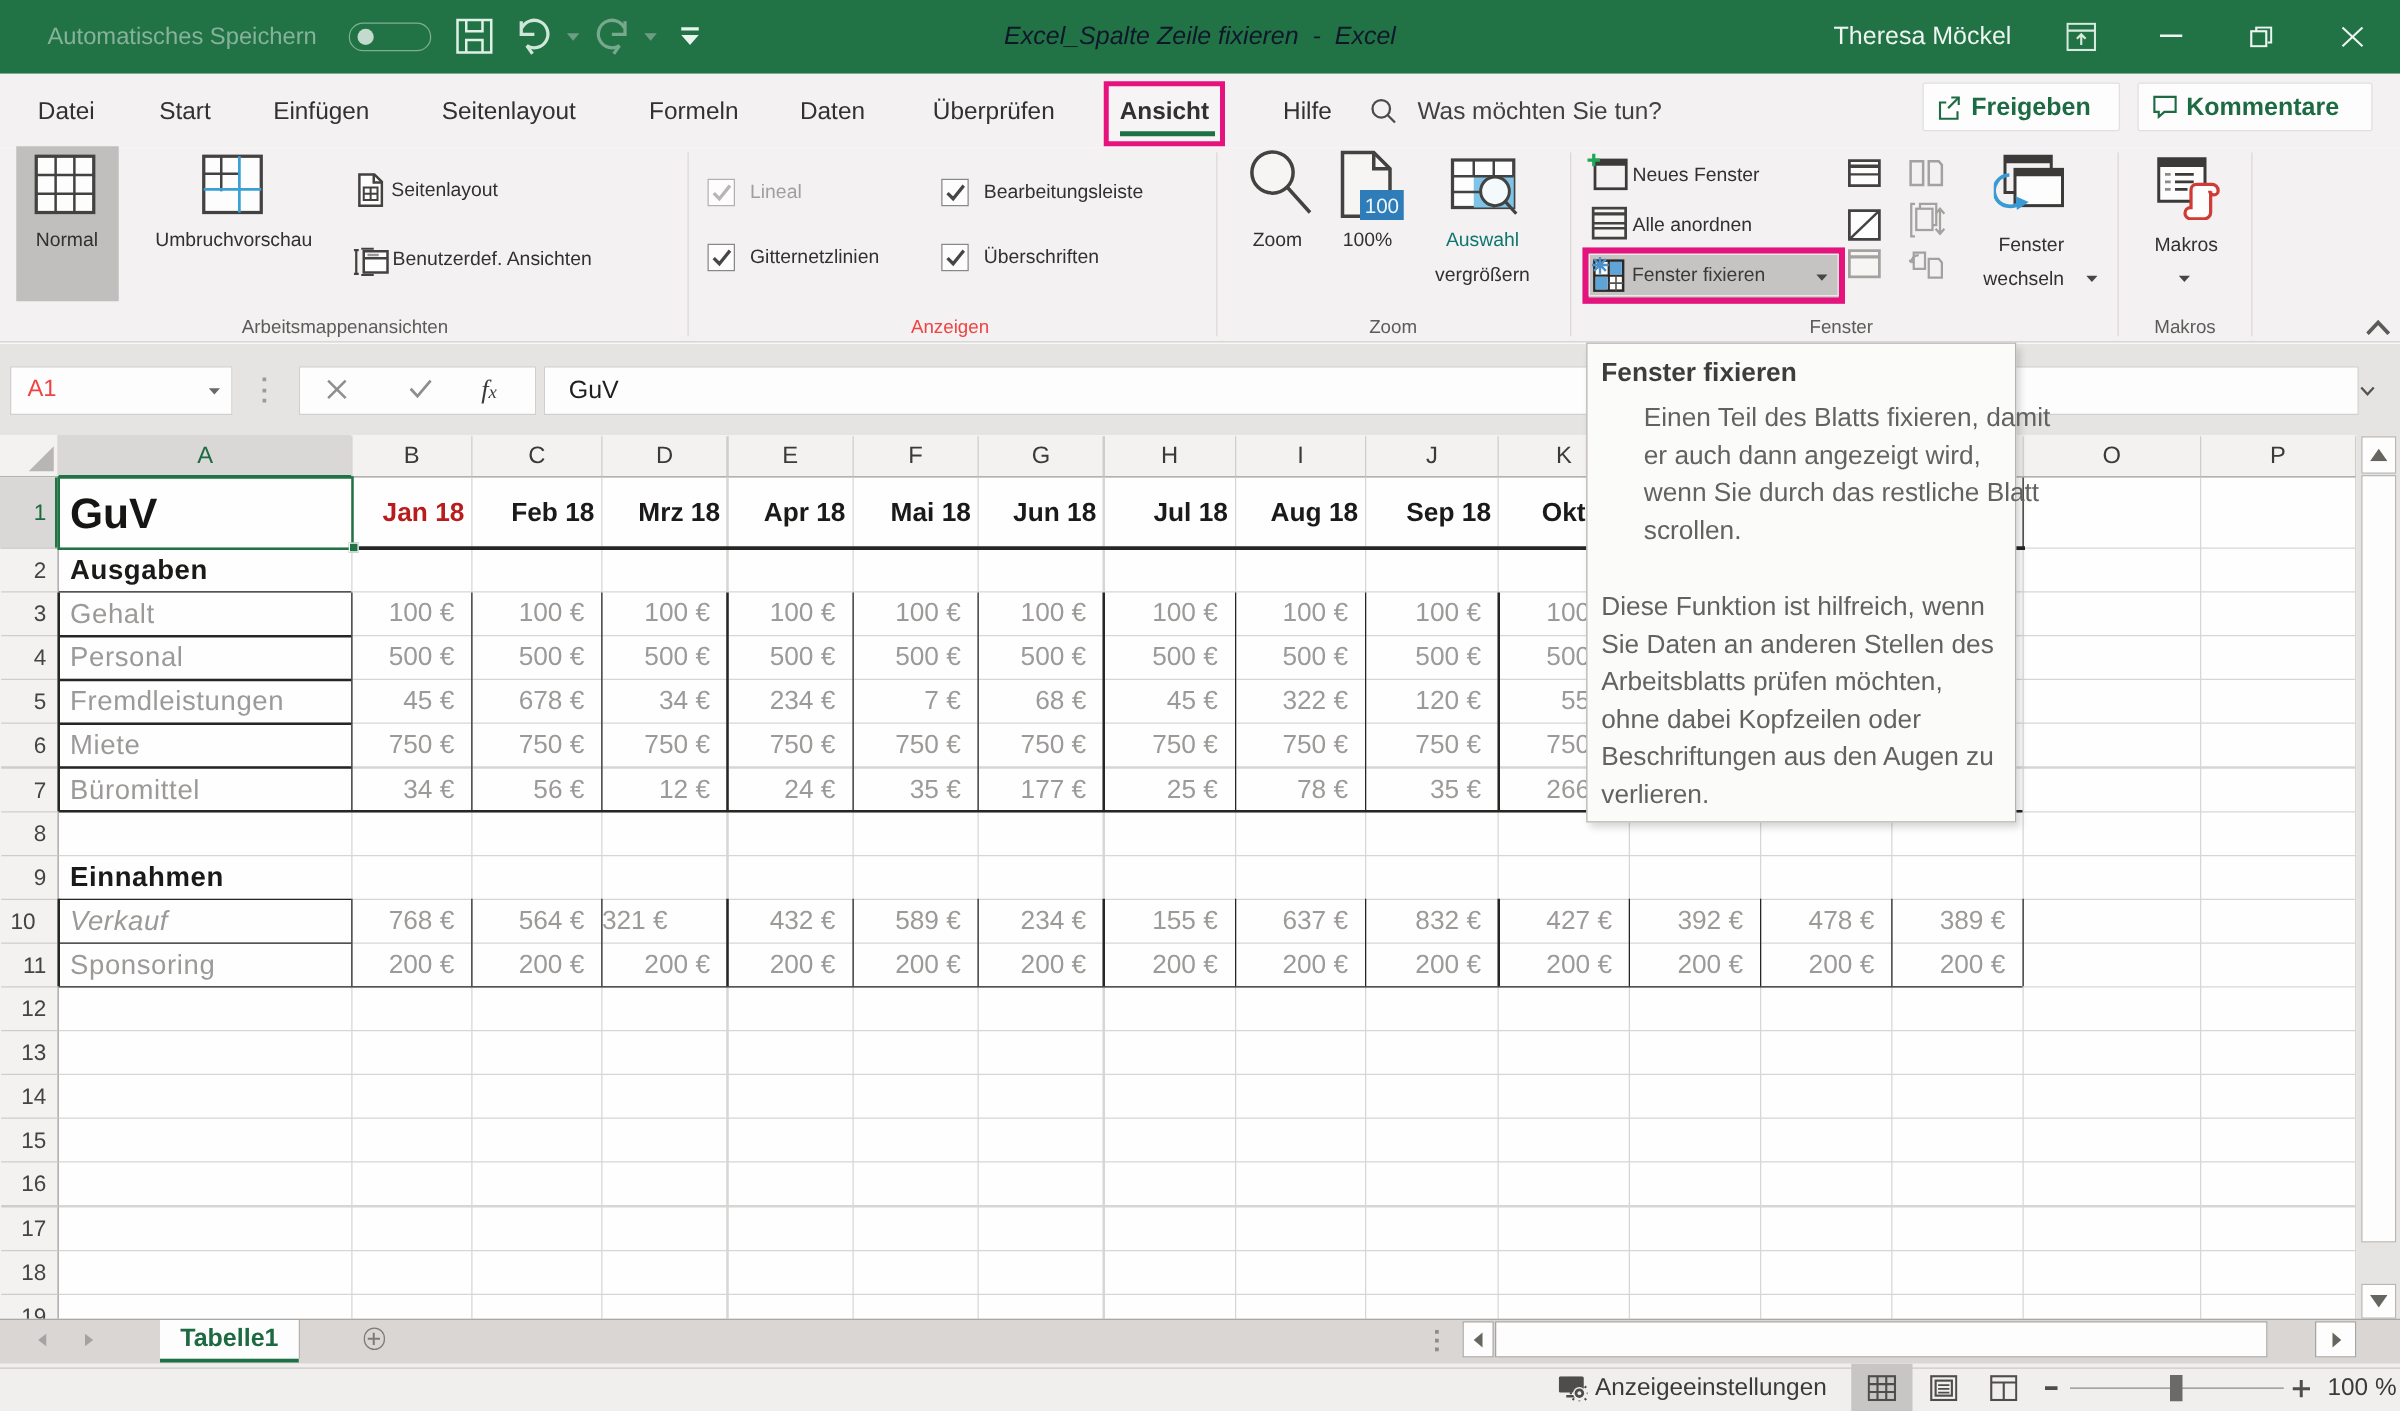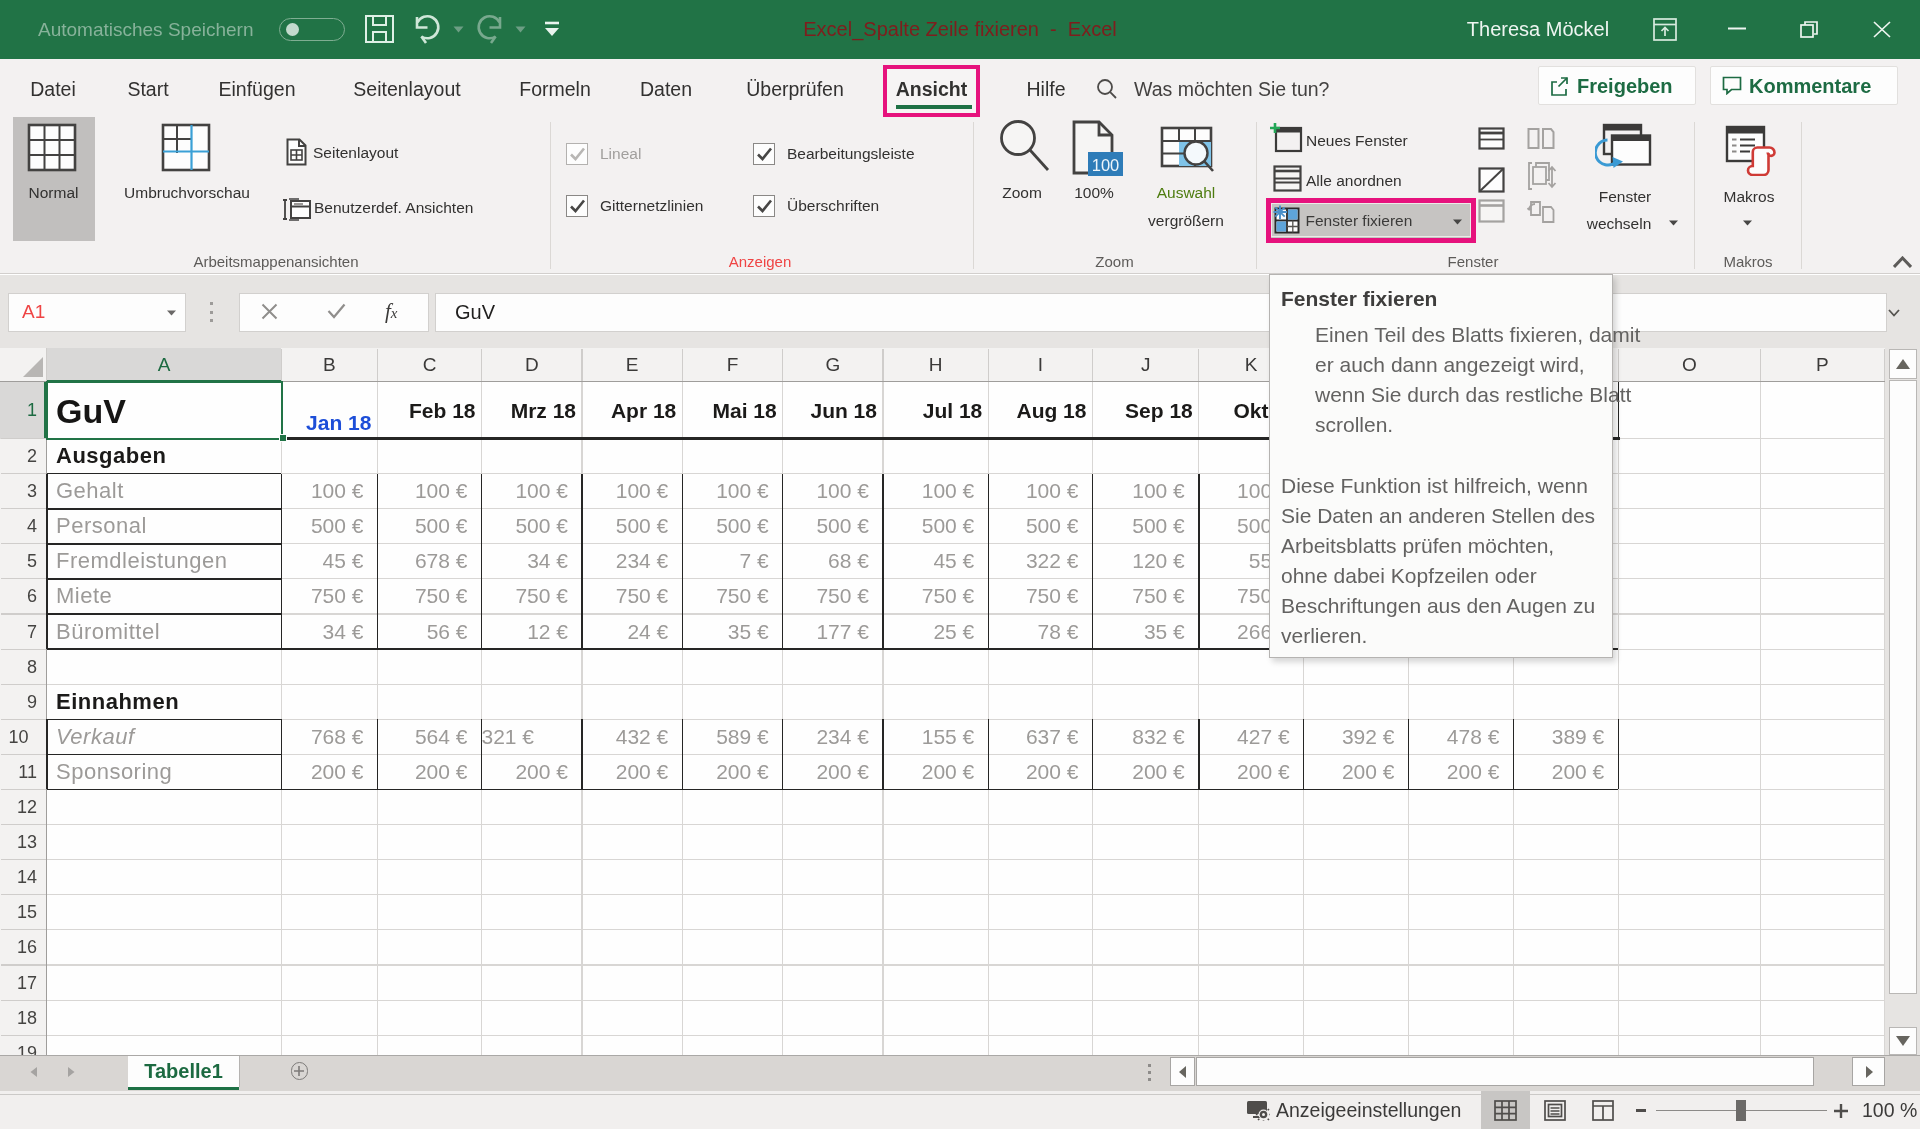--- a/index.html
+++ b/index.html
@@ -32,21 +32,21 @@
 <path d="M26.6 10.5 A 11 11 0 1 0 22.6 24.5" fill="none" stroke="#78a98e" stroke-width="2.6"></path>
 <path d="M22.6 24.5 L18 31" stroke="#78a98e" stroke-width="2.6"></path>
 </svg>
 <svg class="abs" style="left:515px;top:26px" width="11" height="7" viewBox="0 0 11 7">
     <path d="M0.5 0.5 h10 L5.5 6.5 z" fill="#6d9e84"></path>
   </svg>
 <svg class="abs" style="left:543px;top:21px" width="18" height="16" viewBox="0 0 18 16">
     <path d="M2 2 h14" stroke="#e9f4ee" stroke-width="2.6"></path>
     <path d="M2 7 h14 L9 15 z" fill="#e9f4ee"></path>
   </svg>
-<div class="abs" style="left:660px;top:16px;width:600px;height:26px;line-height:26px;font-size:20px;color:#7f1d1d;font-weight:normal;text-align:center;white-space:nowrap;">Excel_Spalte Zeile fixieren&nbsp;&nbsp;-&nbsp;&nbsp;Excel</div>
+<div class="abs" style="left:660px;top:16px;width:600px;height:26px;line-height:26px;font-size:20px;color:#0f172a;font-weight:normal;text-align:center;white-space:nowrap;font-style:italic;">Excel_Spalte Zeile fixieren&nbsp;&nbsp;-&nbsp;&nbsp;Excel</div>
 <div class="abs" style="left:1438px;top:16px;width:200px;height:26px;line-height:26px;font-size:20px;color:#eef5f1;font-weight:normal;text-align:center;white-space:nowrap;">Theresa Möckel</div>
 <svg class="abs" style="left:1653px;top:18px" width="24" height="23" viewBox="0 0 24 23">
 <g fill="none" stroke="#d8eadf" stroke-width="1.7">
 <rect x="1" y="1" width="22" height="21"></rect>
 <path d="M1 6.5 h22"></path>
 <path d="M12 18 v-8 M8.5 13 L12 9.5 L15.5 13"></path>
 </g>
   </svg>
 <svg class="abs" style="left:1728px;top:27px" width="18" height="4" viewBox="0 0 18 4">
     <path d="M0 1.5 h18" stroke="#eef5f0" stroke-width="2"></path>
@@ -175,21 +175,21 @@
 <div class="abs" style="left:1034px;top:182px;width:120px;height:22px;line-height:22px;font-size:15.5px;color:#323130;font-weight:normal;text-align:center;white-space:nowrap;">100%</div>
 <svg class="abs" style="left:1160px;top:126px" width="56" height="50" viewBox="0 0 56 50">
 <rect x="2" y="2" width="49" height="38" fill="#fdfdfd" stroke="#434241" stroke-width="2.6"></rect>
 <rect x="19" y="15" width="32" height="25" fill="#7fc3e8"></rect>
 <g stroke="#434241" stroke-width="2">
       <path d="M2 15 h49 M2 27.5 h30 M19 2 v13 M35 2 v38"></path>
     </g>
 <circle cx="36" cy="27" r="11.5" fill="#f4f9fc" stroke="#434241" stroke-width="2.4"></circle>
 <path d="M44.5 35.5 L53 45" stroke="#434241" stroke-width="2.6"></path>
 </svg>
-<div class="abs" style="left:1126px;top:182px;width:120px;height:22px;line-height:22px;font-size:15.5px;color:#4d7c0f;font-weight:normal;text-align:center;white-space:nowrap;">Auswahl</div>
+<div class="abs" style="left:1126px;top:182px;width:120px;height:22px;line-height:22px;font-size:15.5px;color:#0f766e;font-weight:normal;text-align:center;white-space:nowrap;">Auswahl</div>
 <div class="abs" style="left:1126px;top:210px;width:120px;height:22px;line-height:22px;font-size:15.5px;color:#323130;font-weight:normal;text-align:center;white-space:nowrap;">vergrößern</div>
 <div class="abs" style="left:973px;top:251px;width:283px;height:21px;line-height:21px;font-size:15px;color:#5d5b59;font-weight:normal;text-align:center;white-space:nowrap;">Zoom</div>
 <svg class="abs" style="left:1269px;top:122px" width="34" height="31" viewBox="0 0 34 31">
 <g fill="#f3f1f1" stroke="#3b3a39" stroke-width="2.2">
       <rect x="7" y="6" width="25" height="23"></rect>
     </g>
 <path d="M7 6 h25 v4.5 h-25 z" fill="#3b3a39"></path>
 <path d="M6 1 v10 M1 6 h10" stroke="#23a757" stroke-width="2.6"></path>
 </svg>
 <div class="abs" style="left:1306px;top:130px;height:22px;line-height:22px;font-size:15.5px;color:#323130;font-weight:normal;text-align:left;white-space:nowrap;">Neues Fenster</div>
@@ -472,21 +472,21 @@
 <div class="abs" style="left:781.95px;top:719.3px;width:1.5px;height:70.20000000000005px;background:#262625;"></div>
 <div class="abs" style="left:882.25px;top:719.3px;width:1.5px;height:70.20000000000005px;background:#262625;"></div>
 <div class="abs" style="left:987.55px;top:719.3px;width:1.5px;height:70.20000000000005px;background:#262625;"></div>
 <div class="abs" style="left:1091.75px;top:719.3px;width:1.5px;height:70.20000000000005px;background:#262625;"></div>
 <div class="abs" style="left:1198.05px;top:719.3px;width:1.5px;height:70.20000000000005px;background:#262625;"></div>
 <div class="abs" style="left:1302.85px;top:719.3px;width:1.5px;height:70.20000000000005px;background:#262625;"></div>
 <div class="abs" style="left:1407.75px;top:719.3px;width:1.5px;height:70.20000000000005px;background:#262625;"></div>
 <div class="abs" style="left:1512.65px;top:719.3px;width:1.5px;height:70.20000000000005px;background:#262625;"></div>
 <div class="abs" style="left:1617.55px;top:719.3px;width:1.5px;height:70.20000000000005px;background:#262625;"></div>
 <div class="abs" style="left:56px;top:391px;height:40px;line-height:40px;font-size:34px;color:#161514;font-weight:bold;text-align:left;white-space:nowrap;">GuV</div>
-<div class="abs" style="left:281.3px;top:408px;width:90.19999999999999px;height:30px;line-height:30px;font-size:21px;color:#1d4ed8;font-weight:bold;text-align:right;white-space:nowrap;">Jan 18</div>
+<div class="abs" style="left:281.3px;top:396px;width:90.19999999999999px;height:30px;line-height:30px;font-size:21px;color:#b91c1c;font-weight:bold;text-align:right;white-space:nowrap;">Jan 18</div>
 <div class="abs" style="left:377.5px;top:396px;width:98.0px;height:30px;line-height:30px;font-size:21px;color:#1b1a19;font-weight:bold;text-align:right;white-space:nowrap;">Feb 18</div>
 <div class="abs" style="left:481.5px;top:396px;width:94.5px;height:30px;line-height:30px;font-size:21px;color:#1b1a19;font-weight:bold;text-align:right;white-space:nowrap;">Mrz 18</div>
 <div class="abs" style="left:582.0px;top:396px;width:94.29999999999995px;height:30px;line-height:30px;font-size:21px;color:#1b1a19;font-weight:bold;text-align:right;white-space:nowrap;">Apr 18</div>
 <div class="abs" style="left:682.3px;top:396px;width:94.40000000000009px;height:30px;line-height:30px;font-size:21px;color:#1b1a19;font-weight:bold;text-align:right;white-space:nowrap;">Mai 18</div>
 <div class="abs" style="left:782.7px;top:396px;width:94.29999999999995px;height:30px;line-height:30px;font-size:21px;color:#1b1a19;font-weight:bold;text-align:right;white-space:nowrap;">Jun 18</div>
 <div class="abs" style="left:883.0px;top:396px;width:99.29999999999995px;height:30px;line-height:30px;font-size:21px;color:#1b1a19;font-weight:bold;text-align:right;white-space:nowrap;">Jul 18</div>
 <div class="abs" style="left:988.3px;top:396px;width:98.20000000000005px;height:30px;line-height:30px;font-size:21px;color:#1b1a19;font-weight:bold;text-align:right;white-space:nowrap;">Aug 18</div>
 <div class="abs" style="left:1092.5px;top:396px;width:100.29999999999995px;height:30px;line-height:30px;font-size:21px;color:#1b1a19;font-weight:bold;text-align:right;white-space:nowrap;">Sep 18</div>
 <div class="abs" style="left:1198.8px;top:396px;width:98.79999999999995px;height:30px;line-height:30px;font-size:21px;color:#1b1a19;font-weight:bold;text-align:right;white-space:nowrap;">Okt 18</div>
 <div class="abs" style="left:1303.6px;top:396px;width:98.90000000000009px;height:30px;line-height:30px;font-size:21px;color:#1b1a19;font-weight:bold;text-align:right;white-space:nowrap;">Nov 18</div>

